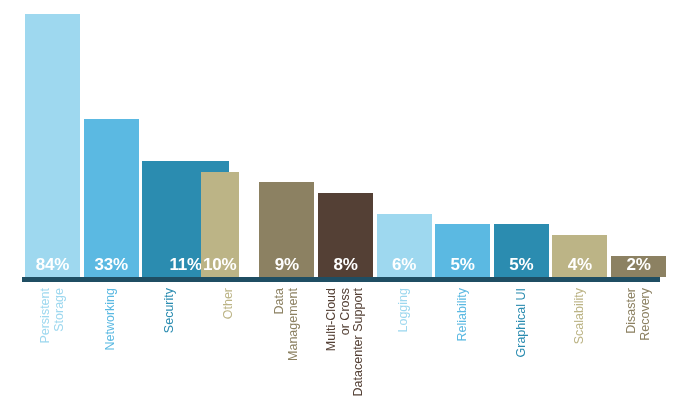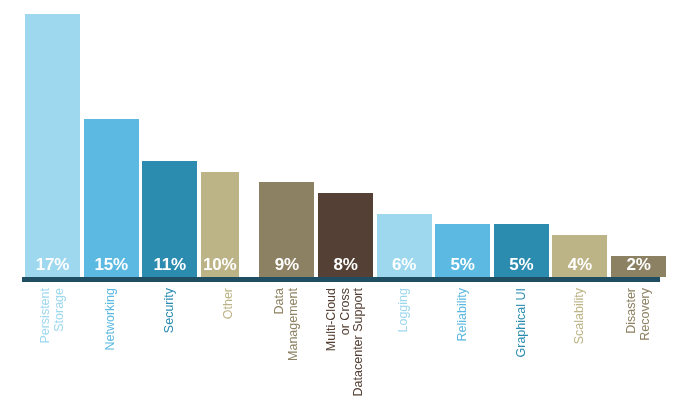--- a/index.html
+++ b/index.html
@@ -89,27 +89,27 @@
   .cat-label .ln { display: block; }
 </style>
 </head>
 <body>
 
 <div id="chart-root">
 
   <div id="plot-area">
       <div class="bar-group" style="left: 25px; width: 55px; height: 263px;">
         <div class="bar" style="height: 263px; background: rgb(158, 216, 239);"></div>
-        <div class="bar-value">17%</div>
+        <div class="bar-value">84%</div>
       </div>
       <div class="bar-group" style="left: 83.6px; width: 55px; height: 158px;">
         <div class="bar" style="height: 158px; background: rgb(91, 185, 226);"></div>
-        <div class="bar-value">15%</div>
+        <div class="bar-value">33%</div>
       </div>
-      <div class="bar-group" style="left: 142.2px; width: 55px; height: 116px;">
+      <div class="bar-group" style="left: 142.2px; width: 55px; height: 116px; padding-left: 32px;">
         <div class="bar" style="height: 116px; background: rgb(43, 140, 176);"></div>
         <div class="bar-value">11%</div>
       </div>
       <div class="bar-group" style="left: 200.8px; width: 38px; height: 105px;">
         <div class="bar" style="height: 105px; background: rgb(188, 180, 134);"></div>
         <div class="bar-value">10%</div>
       </div>
       <div class="bar-group" style="left: 259.4px; width: 55px; height: 95px;">
         <div class="bar" style="height: 95px; background: rgb(140, 129, 98);"></div>
         <div class="bar-value">9%</div>

